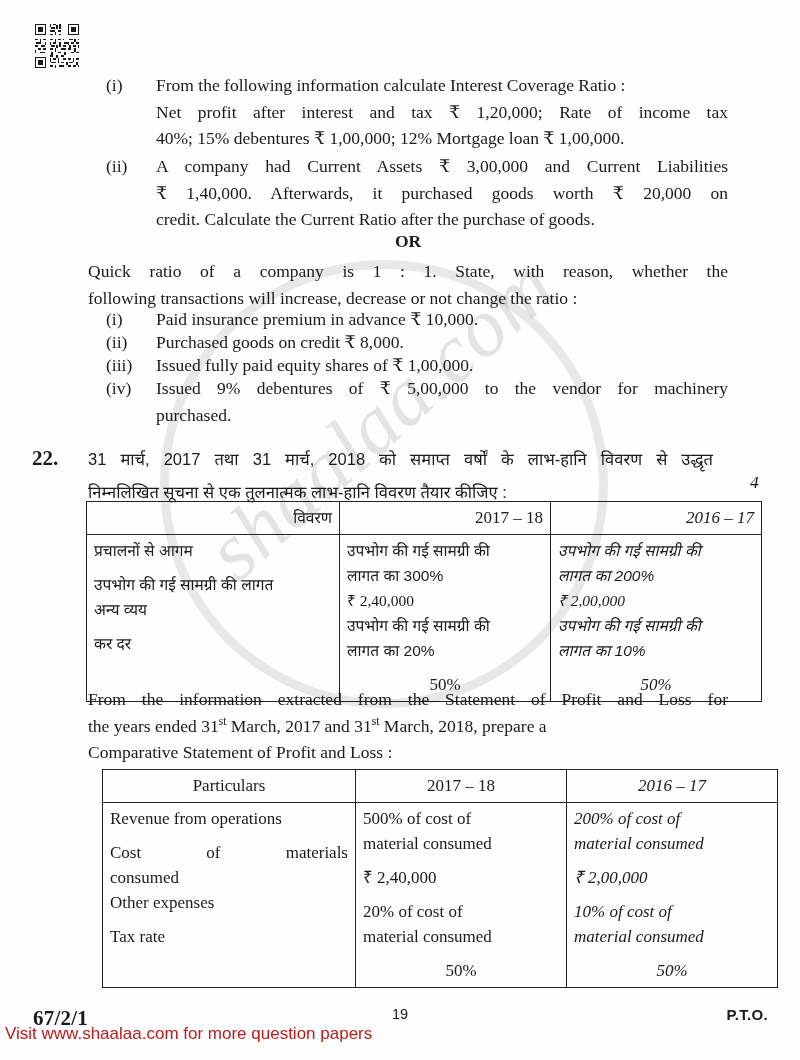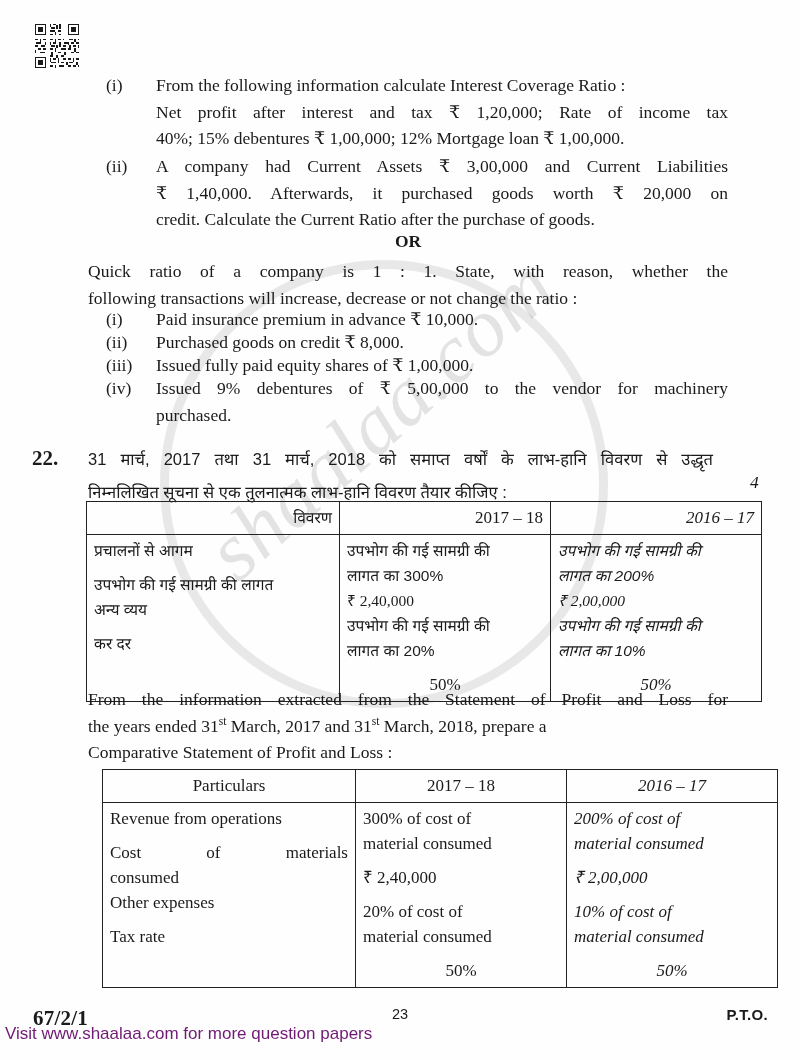--- a/index.html
+++ b/index.html
@@ -199,21 +199,21 @@
     font-size: 15px;
     font-weight: bold;
     letter-spacing: 0.3px;
   }
   #footer .f-promo {
     position: absolute;
     left: 5px;
     top: 26px;
     font-family: "Liberation Sans", "DejaVu Sans", sans-serif;
     font-size: 17px;
-    color: #701a75;
+    color: #b91c1c;
   }
 
   .sup { font-size: 0.66em; vertical-align: super; line-height: 0; }
   .rupee { font-family: "Liberation Serif", serif; }
 </style>
 </head>
 <body>
 
 <div id="page">
 
@@ -435,21 +435,21 @@
         <tbody>
           <tr>
             <td class="c1" rowspan="4">
               <span class="cellrow">Revenue from operations</span>
               <span class="cellrow gap-top spread">Cost   of   materials</span>
               <span class="cellrow">consumed</span>
               <span class="cellrow">Other expenses</span>
               <span class="cellrow gap-top">Tax rate</span>
             </td>
             <td class="c2" rowspan="4">
-              <span class="cellrow">300% of cost of</span>
+              <span class="cellrow">500% of cost of</span>
               <span class="cellrow">material consumed</span>
               <span class="cellrow gap-top">₹ 2,40,000</span>
               <span class="cellrow gap-top">20% of cost of</span>
               <span class="cellrow">material consumed</span>
               <span class="cellrow ctr gap-top">50%</span>
             </td>
             <td class="c3" rowspan="4">
               <span class="cellrow">200% of cost of</span>
               <span class="cellrow">material consumed</span>
               <span class="cellrow gap-top">₹ 2,00,000</span>
@@ -462,18 +462,18 @@
           <tr></tr>
           <tr></tr>
         </tbody>
       </table>
     </div>
 
   </div>
 
   <div id="footer">
     <div class="f-code">67/2/1</div>
-    <div class="f-page">23</div>
+    <div class="f-page">19</div>
     <div class="f-pto">P.T.O.</div>
     <div class="f-promo">Visit www.shaalaa.com for more question papers</div>
   </div>
 
 </div>
 
 </body></html>

